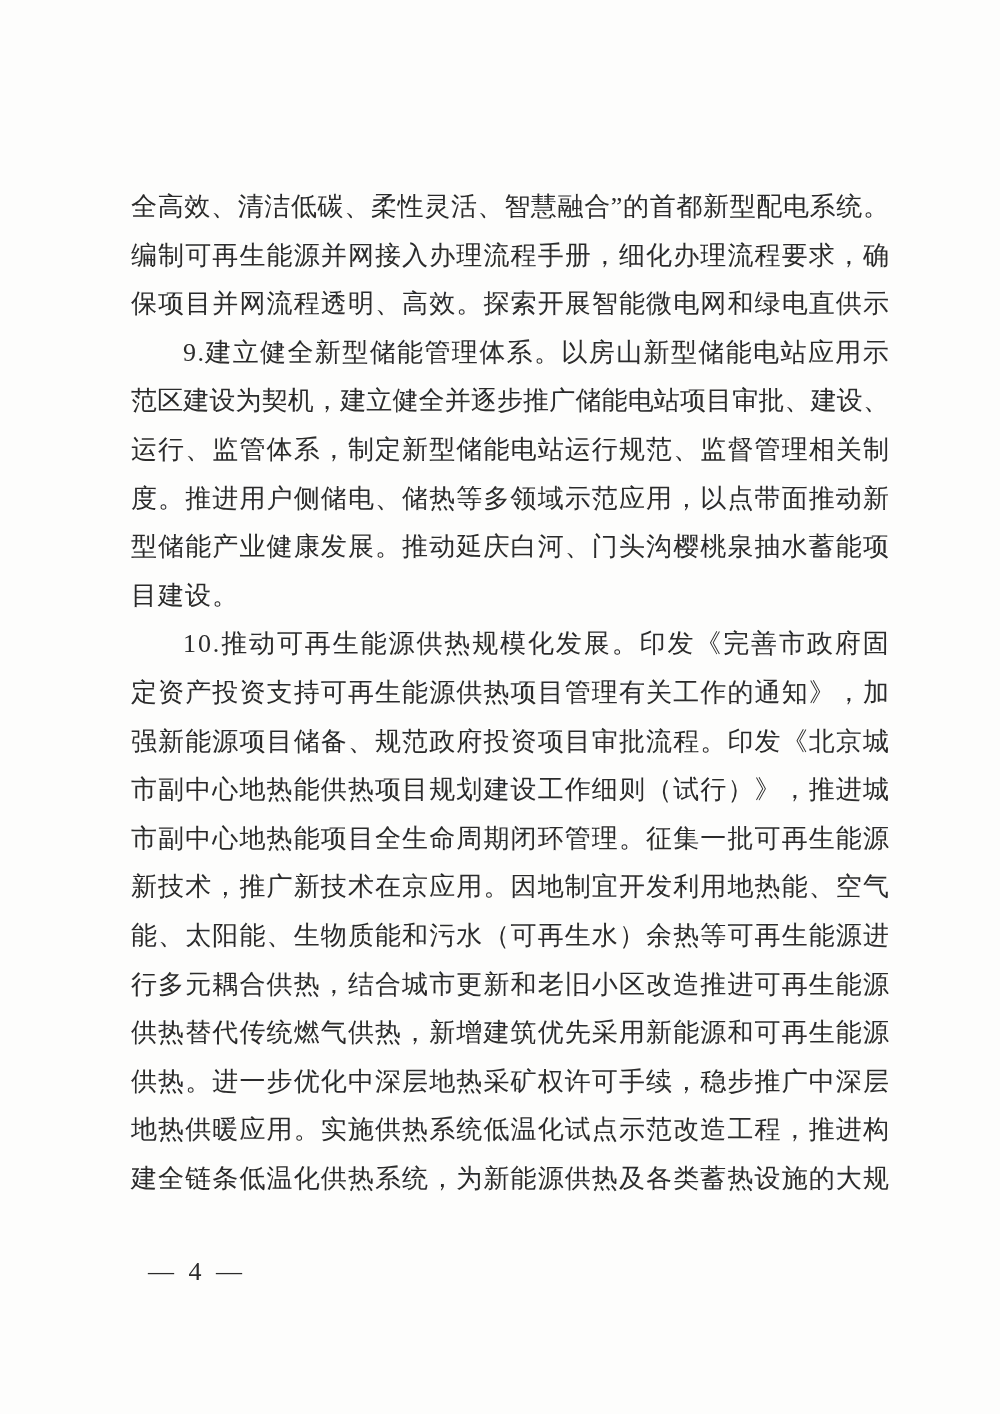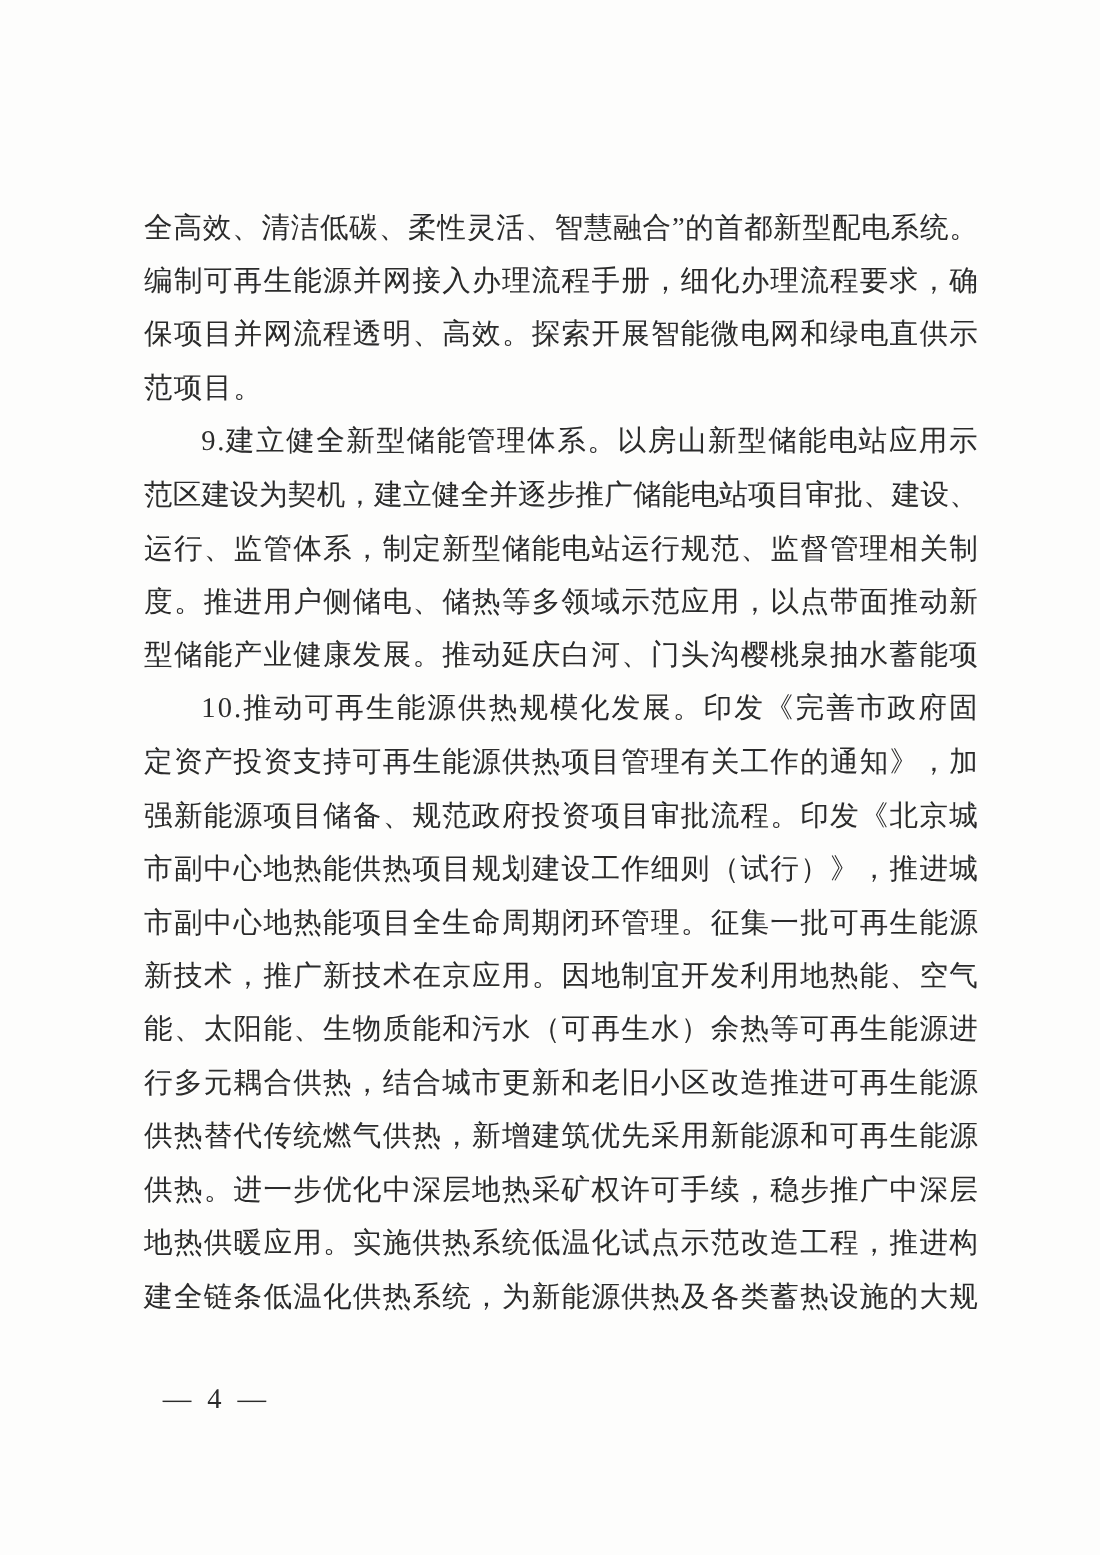--- a/index.html
+++ b/index.html
@@ -144,21 +144,20 @@
         <span>微</span>
         <span>电</span>
         <span>网</span>
         <span>和</span>
         <span>绿</span>
         <span>电</span>
         <span>直</span>
         <span>供</span>
         <span>示</span>
       </div>
-      <div class="line">范项目。</div>
       <div class="line justify indent">
         <span>9</span>
         <span>.</span>
         <span>建</span>
         <span>立</span>
         <span>健</span>
         <span>全</span>
         <span>新</span>
         <span>型</span>
         <span>储</span>
@@ -295,20 +294,21 @@
         <span>沟</span>
         <span>樱</span>
         <span>桃</span>
         <span>泉</span>
         <span>抽</span>
         <span>水</span>
         <span>蓄</span>
         <span>能</span>
         <span>项</span>
       </div>
+      <div class="line">目建设。</div>
       <div class="line justify indent">
         <span>1</span>
         <span>0</span>
         <span>.</span>
         <span>推</span>
         <span>动</span>
         <span>可</span>
         <span>再</span>
         <span>生</span>
         <span>能</span>

